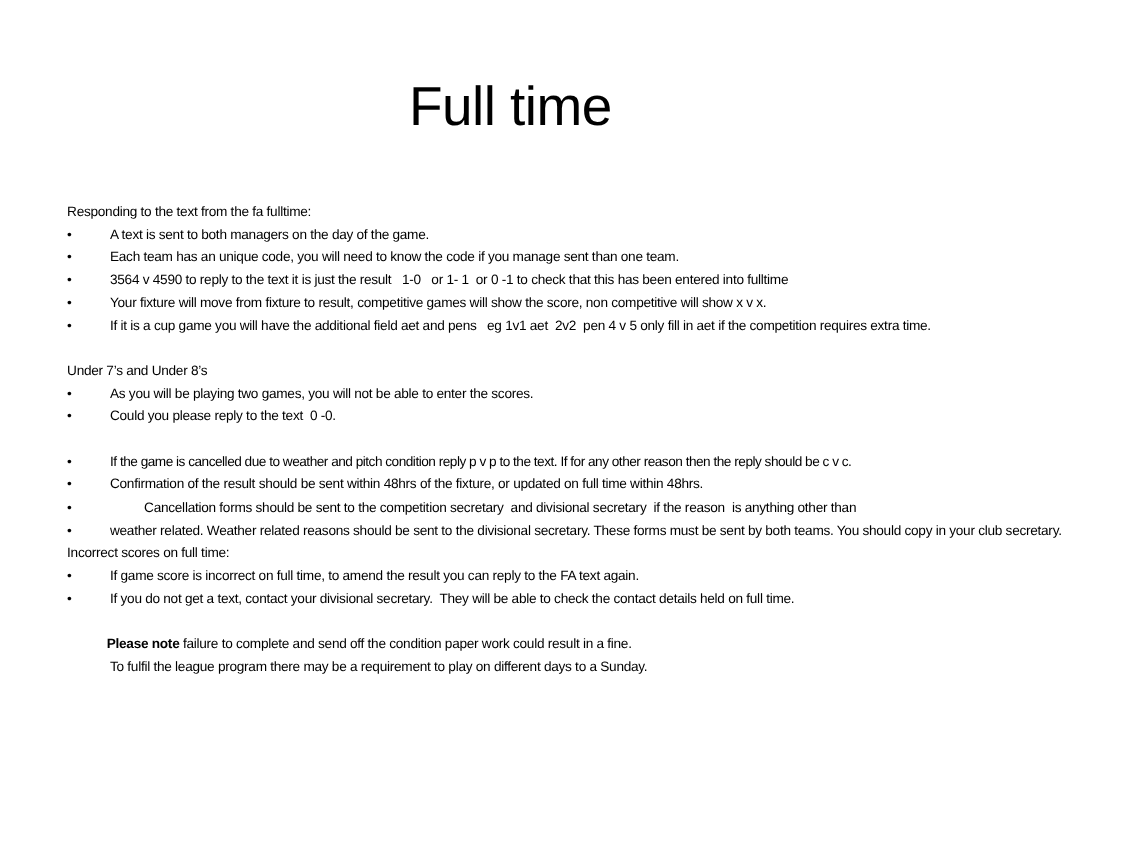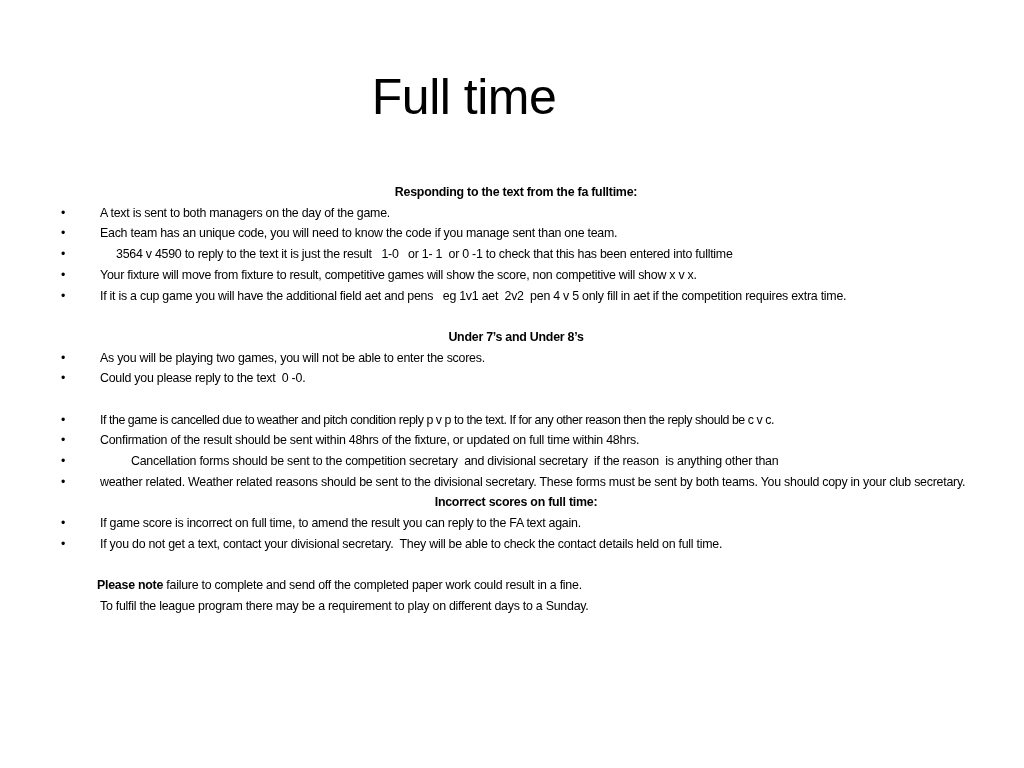--- a/index.html
+++ b/index.html
@@ -27,25 +27,24 @@
     }
     .content {
       position: absolute;
       top: 182px;
       left: 61px;
       width: 910px;
       font-size: 12.4px;
       letter-spacing: -0.25px;
     }
     .heading {
-      font-weight: bold;
+      font-weight: normal;
       height: 20.7px;
       line-height: 20.7px;
       white-space: nowrap;
-      text-align: center;
     }
     .bullet {
       position: relative;
       padding-left: 39px;
       line-height: 16.5px;
       padding-top: 2.1px;
       padding-bottom: 2.1px;
     }
     .bullet .dot {
       position: absolute;
@@ -79,21 +78,21 @@
   <div class="bullet">
     <span class="dot">•</span>
     <span>A text is sent to both managers on the day of the game.</span>
   </div>
   <div class="bullet">
     <span class="dot">•</span>
     <span>Each team has an unique code, you will need to know the code if you manage sent than one team.</span>
   </div>
   <div class="bullet">
     <span class="dot">•</span>
-    <span style="white-space:pre;margin-left:16px;">3564 v 4590 to reply to the text it is just the result   1-0   or 1- 1  or 0 -1 to check that this has been entered into fulltime</span>
+    <span style="white-space:pre;">3564 v 4590 to reply to the text it is just the result   1-0   or 1- 1  or 0 -1 to check that this has been entered into fulltime</span>
   </div>
   <div class="bullet">
     <span class="dot">•</span>
     <span>Your fixture will move from fixture to result, competitive games will show the score, non competitive will show x v x.</span>
   </div>
   <div class="bullet">
     <span class="dot">•</span>
     <span style="white-space:pre-wrap;">If it is a cup game you will have the additional field aet and pens   eg 1v1 aet  2v2  pen 4 v 5 only fill in aet if the competition requires extra time.</span>
   </div>
 
@@ -134,16 +133,16 @@
     <span>If game score is incorrect on full time, to amend the result you can reply to the FA text again.</span>
   </div>
   <div class="bullet">
     <span class="dot">•</span>
     <span style="white-space:pre;">If you do not get a text, contact your divisional secretary.  They will be able to check the contact details held on full time.</span>
   </div>
 
   <div class="gap"></div>
 
   <div class="note">
-    <b>Please note</b><span> failure to complete and send off the completed paper work could result in a fine.</span>
+    <b>Please note</b><span> failure to complete and send off the condition paper work could result in a fine.</span>
   </div>
   <div class="note2">To fulfil the league program there may be a requirement to play on different days to a Sunday.</div>
 </div>
 
 </body></html>

